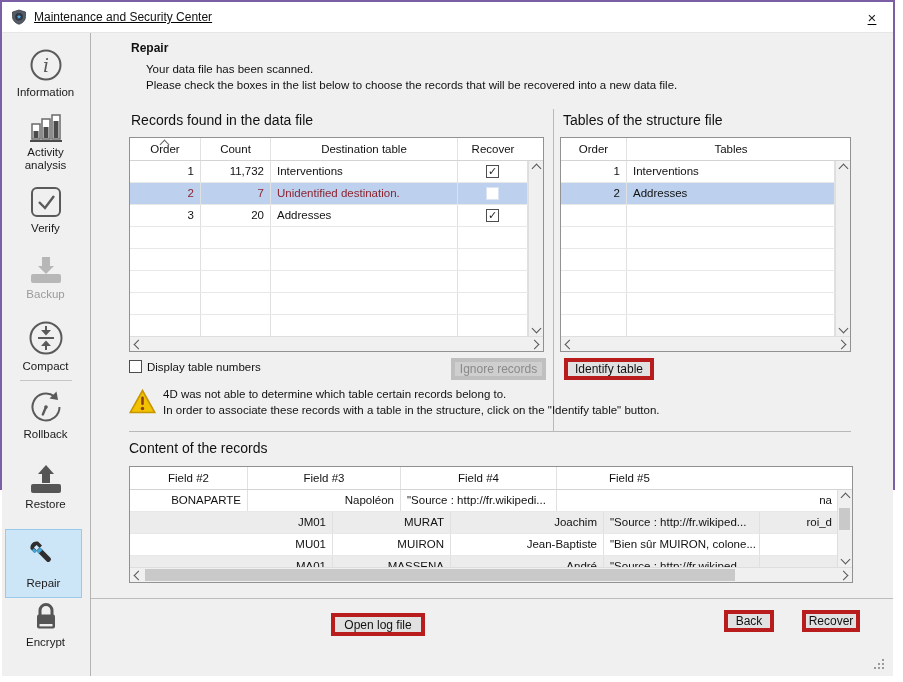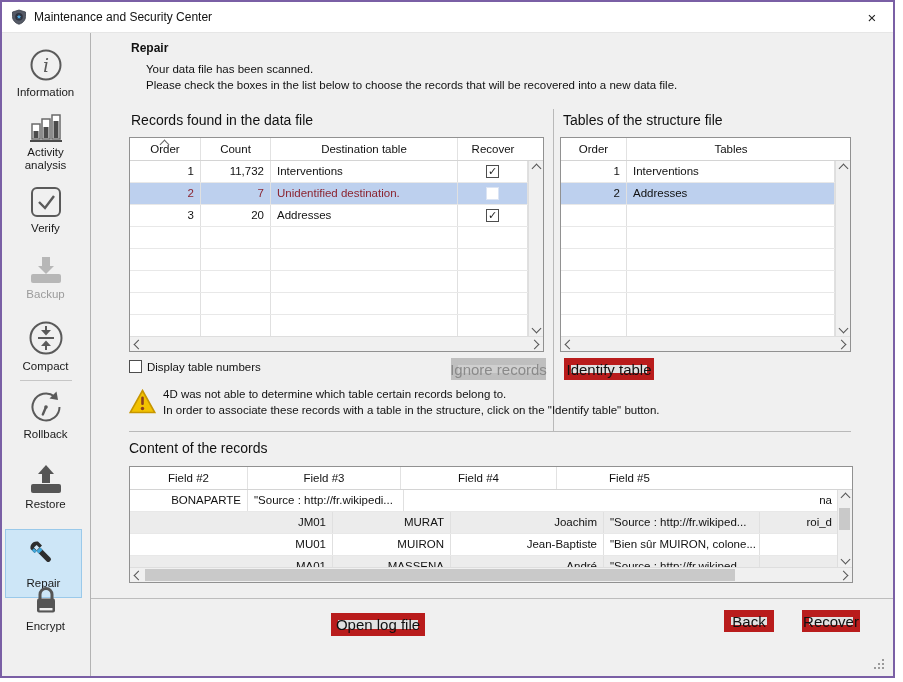--- a/index.html
+++ b/index.html
@@ -1,17 +1,17 @@
 <!DOCTYPE html>
 <html><head>
 <meta charset="utf-8">
 <style>
   html,body{margin:0;padding:0;background:#fff;font-family:"Liberation Sans",sans-serif;}
   .canvas{width:903px;height:682px;position:relative;background:#fff;overflow:hidden;}
-  .win{position:absolute;left:0;top:0;width:895px;height:678px;border:2px solid #7a5fa5;box-sizing:border-box;background:#22c55e;}
+  .win{position:absolute;left:0;top:0;width:895px;height:490px;border:2px solid #7a5fa5;box-sizing:border-box;background:#22c55e;text-decoration:underline;}
   
   .titlebar{height:31px;background:#fff;border-bottom:1px solid #e6e6e6;display:flex;align-items:center;padding-left:9px;gap:7px;box-sizing:border-box;}
   .title-text{font-size:12px;color:#111;white-space:nowrap;}
   .close-btn{margin-left:auto;width:42px;height:100%;display:flex;align-items:center;justify-content:center;font-size:15px;color:#222;cursor:default;}
   
   .content{display:flex;height:643px;}
   .sidebar{width:88px;min-width:88px;border-right:1px solid #b3b3b3;background:#f0f0f0;position:relative;}
   .main{flex:1;position:relative;background:#f0f0f0;font-size:11.5px;color:#111;}
   
   .side-item{position:absolute;left:0;width:87px;display:flex;flex-direction:column;align-items:center;gap:3px;}
@@ -53,21 +53,21 @@
   .chev.down{transform:rotate(225deg);}
   .chev.left{transform:rotate(-45deg);}
   .chev.right{transform:rotate(135deg);}
   .vthumb{position:absolute;right:2px;top:18px;width:11px;height:22px;background:#c9c9c9;}
   .hthumb{position:absolute;left:15px;top:1px;bottom:1px;width:590px;background:#c9c9c9;}
   
   .checkbox{width:13px;height:13px;background:#fff;border:1px solid #4d4d4d;box-sizing:border-box;display:inline-flex;align-items:center;justify-content:center;}
   .checkbox i{font-style:normal;font-size:11px;line-height:11px;color:#222;}
   .checkbox.blank{border:1px solid #dbe4f4;}
   
-  .btn{position:absolute;background:#e1e1e1;border:7px solid #b91c1c;box-sizing:border-box;font-size:15px;color:#111;display:flex;align-items:center;justify-content:center;white-space:nowrap;}
+  .btn{position:absolute;background:#e1e1e1;border:4px solid #b91c1c;box-sizing:border-box;font-size:12px;color:#111;display:flex;align-items:center;justify-content:center;white-space:nowrap;}
   .btn.disabled{background:#cfcfcf;border-color:#bfbfbf;color:#8a8a8a;}
   .ckrow{position:absolute;display:flex;align-items:center;gap:5px;font-size:11.5px;}
   .vline{position:absolute;width:1px;background:#b9b9b9;}
   .hline{position:absolute;height:1px;background:#bdbdbd;}
   .grip{position:absolute;right:8px;bottom:6px;}
 </style>
 </head>
 <body>
 
 <div class="canvas">
@@ -163,21 +163,21 @@
           <g transform="rotate(-45 20 20)">
             <path d="M14.5 5.5 a6.5 6.5 0 0 1 11 0 l0 6 h-3.5 v-4.5 h-4 v4.5 h-3.5 z" fill="#2e2e2e"></path>
             <rect x="17.3" y="11" width="5.4" height="18" rx="2.2" fill="#2e2e2e"></rect>
             <rect x="17.3" y="11.5" width="5.4" height="3.6" fill="#41a8dc"></rect>
             <rect x="14.5" y="7.5" width="3" height="4" fill="#41a8dc"></rect>
           </g>
         </svg>
         <div class="side-label">Repair</div>
       </div>
 
-      <div class="side-item" style="top:552px">
+      <div class="side-item" style="top:568px">
         <svg width="32" height="32" viewBox="0 0 32 32">
           <path d="M10 14 v-4.5 a6 6 0 0 1 12 0 v4.5" fill="none" stroke="#555" stroke-width="3"></path>
           <rect x="7" y="13.5" width="18" height="14" rx="2" fill="#555"></rect>
           <rect x="9.5" y="23" width="13" height="2.4" fill="#f0f0f0"></rect>
         </svg>
         <div class="side-label">Encrypt</div>
       </div>
     </div>
 
     <div class="main">
@@ -361,20 +361,21 @@
           <div class="th c4">
                 <span>Field #4</span>
               </div>
           <div class="th c5 clip5">
                 <span>Field #5</span>
               </div>
         </div>
         <div style="position:relative;height:77px;overflow:hidden">
           <div class="trow">
             <div class="td c2">BONAPARTE</div>
+            <div class="td c3">Napoléon</div>
             <div class="td c4 left">"Source : http://fr.wikipedi...</div>
             <div class="td c5" style="padding-right:20px">na</div>
           </div>
           <div class="trow">
             <div class="td c1">JM01</div>
             <div class="td c2">MURAT</div>
             <div class="td c3">Joachim</div>
             <div class="td c4 left">"Source : http://fr.wikiped...</div>
             <div class="td c5" style="padding-right:20px">roi_d</div>
           </div>

